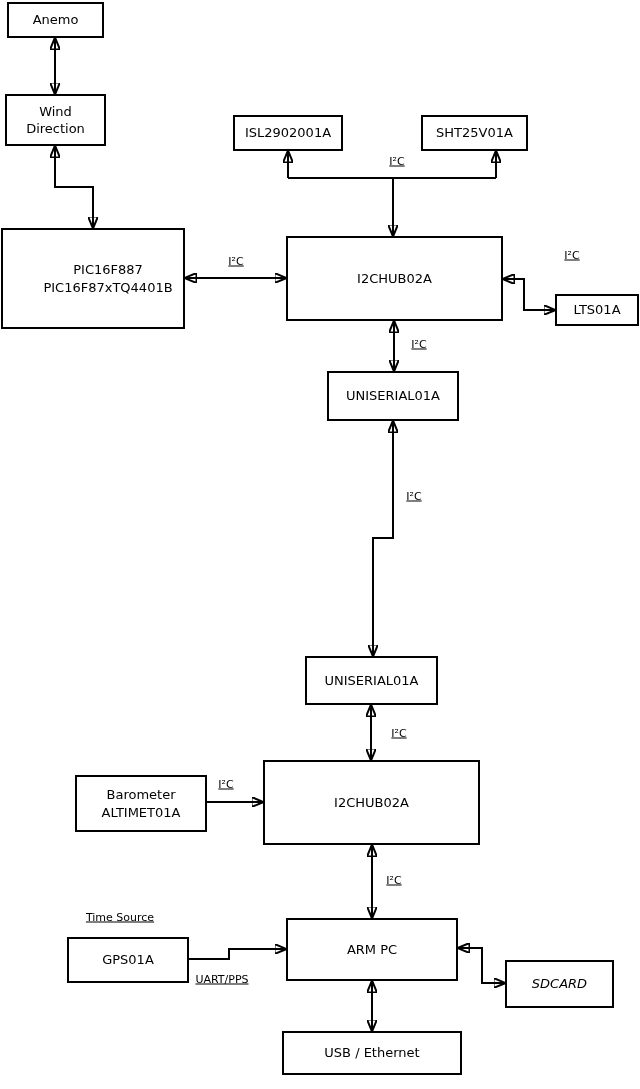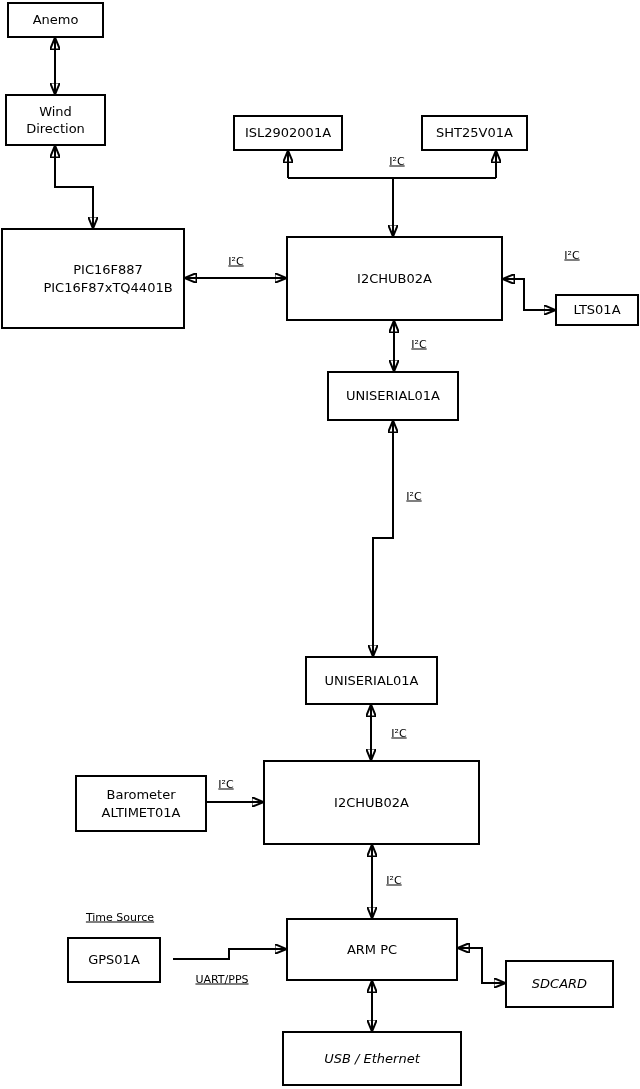--- a/index.html
+++ b/index.html
@@ -74,24 +74,24 @@
 PIC16F87xTQ4401B</div>
   <div class="box" style="left:233px;top:115px; width:110px; height:36px;">ISL2902001A</div>
   <div class="box" style="left:421px;top:115px; width:107px; height:36px;">SHT25V01A</div>
   <div class="box" style="left:286px;top:236px; width:217px; height:85px;">I2CHUB02A</div>
   <div class="box" style="left:555px;top:294px; width:84px;  height:32px;">LTS01A</div>
   <div class="box" style="left:327px;top:371px; width:132px; height:50px;">UNISERIAL01A</div>
   <div class="box" style="left:305px;top:656px; width:133px; height:49px;">UNISERIAL01A</div>
   <div class="box" style="left:263px;top:760px; width:217px; height:85px;">I2CHUB02A</div>
   <div class="box" style="left:75px; top:775px; width:132px; height:57px;">Barometer
 ALTIMET01A</div>
-  <div class="box" style="left:67px; top:937px; width:94px; height:46px;">GPS01A</div>
+  <div class="box" style="left:67px; top:937px; width:122px; height:46px;">GPS01A</div>
   <div class="box" style="left:286px;top:918px; width:172px; height:63px;">ARM PC</div>
   <div class="box" style="left:505px;top:960px; width:109px; height:48px;font-style:italic;">SDCARD</div>
-  <div class="box" style="left:282px;top:1031px;width:180px; height:55px;font-style:italic;">USB / Ethernet</div>
+  <div class="box" style="left:282px;top:1031px;width:180px; height:44px;">USB / Ethernet</div>
 
   <div class="lbl" style="left:397px;top:161px;">I²C</div>
   <div class="lbl" style="left:236px;top:261px;">I²C</div>
   <div class="lbl" style="left:572px;top:255px;">I²C</div>
   <div class="lbl" style="left:419px;top:344px;">I²C</div>
   <div class="lbl" style="left:414px;top:496px;">I²C</div>
   <div class="lbl" style="left:399px;top:733px;">I²C</div>
   <div class="lbl" style="left:226px;top:784px;">I²C</div>
   <div class="lbl" style="left:394px;top:880px;">I²C</div>
   <div class="lbl" style="left:120px;top:917px;">Time Source</div>

